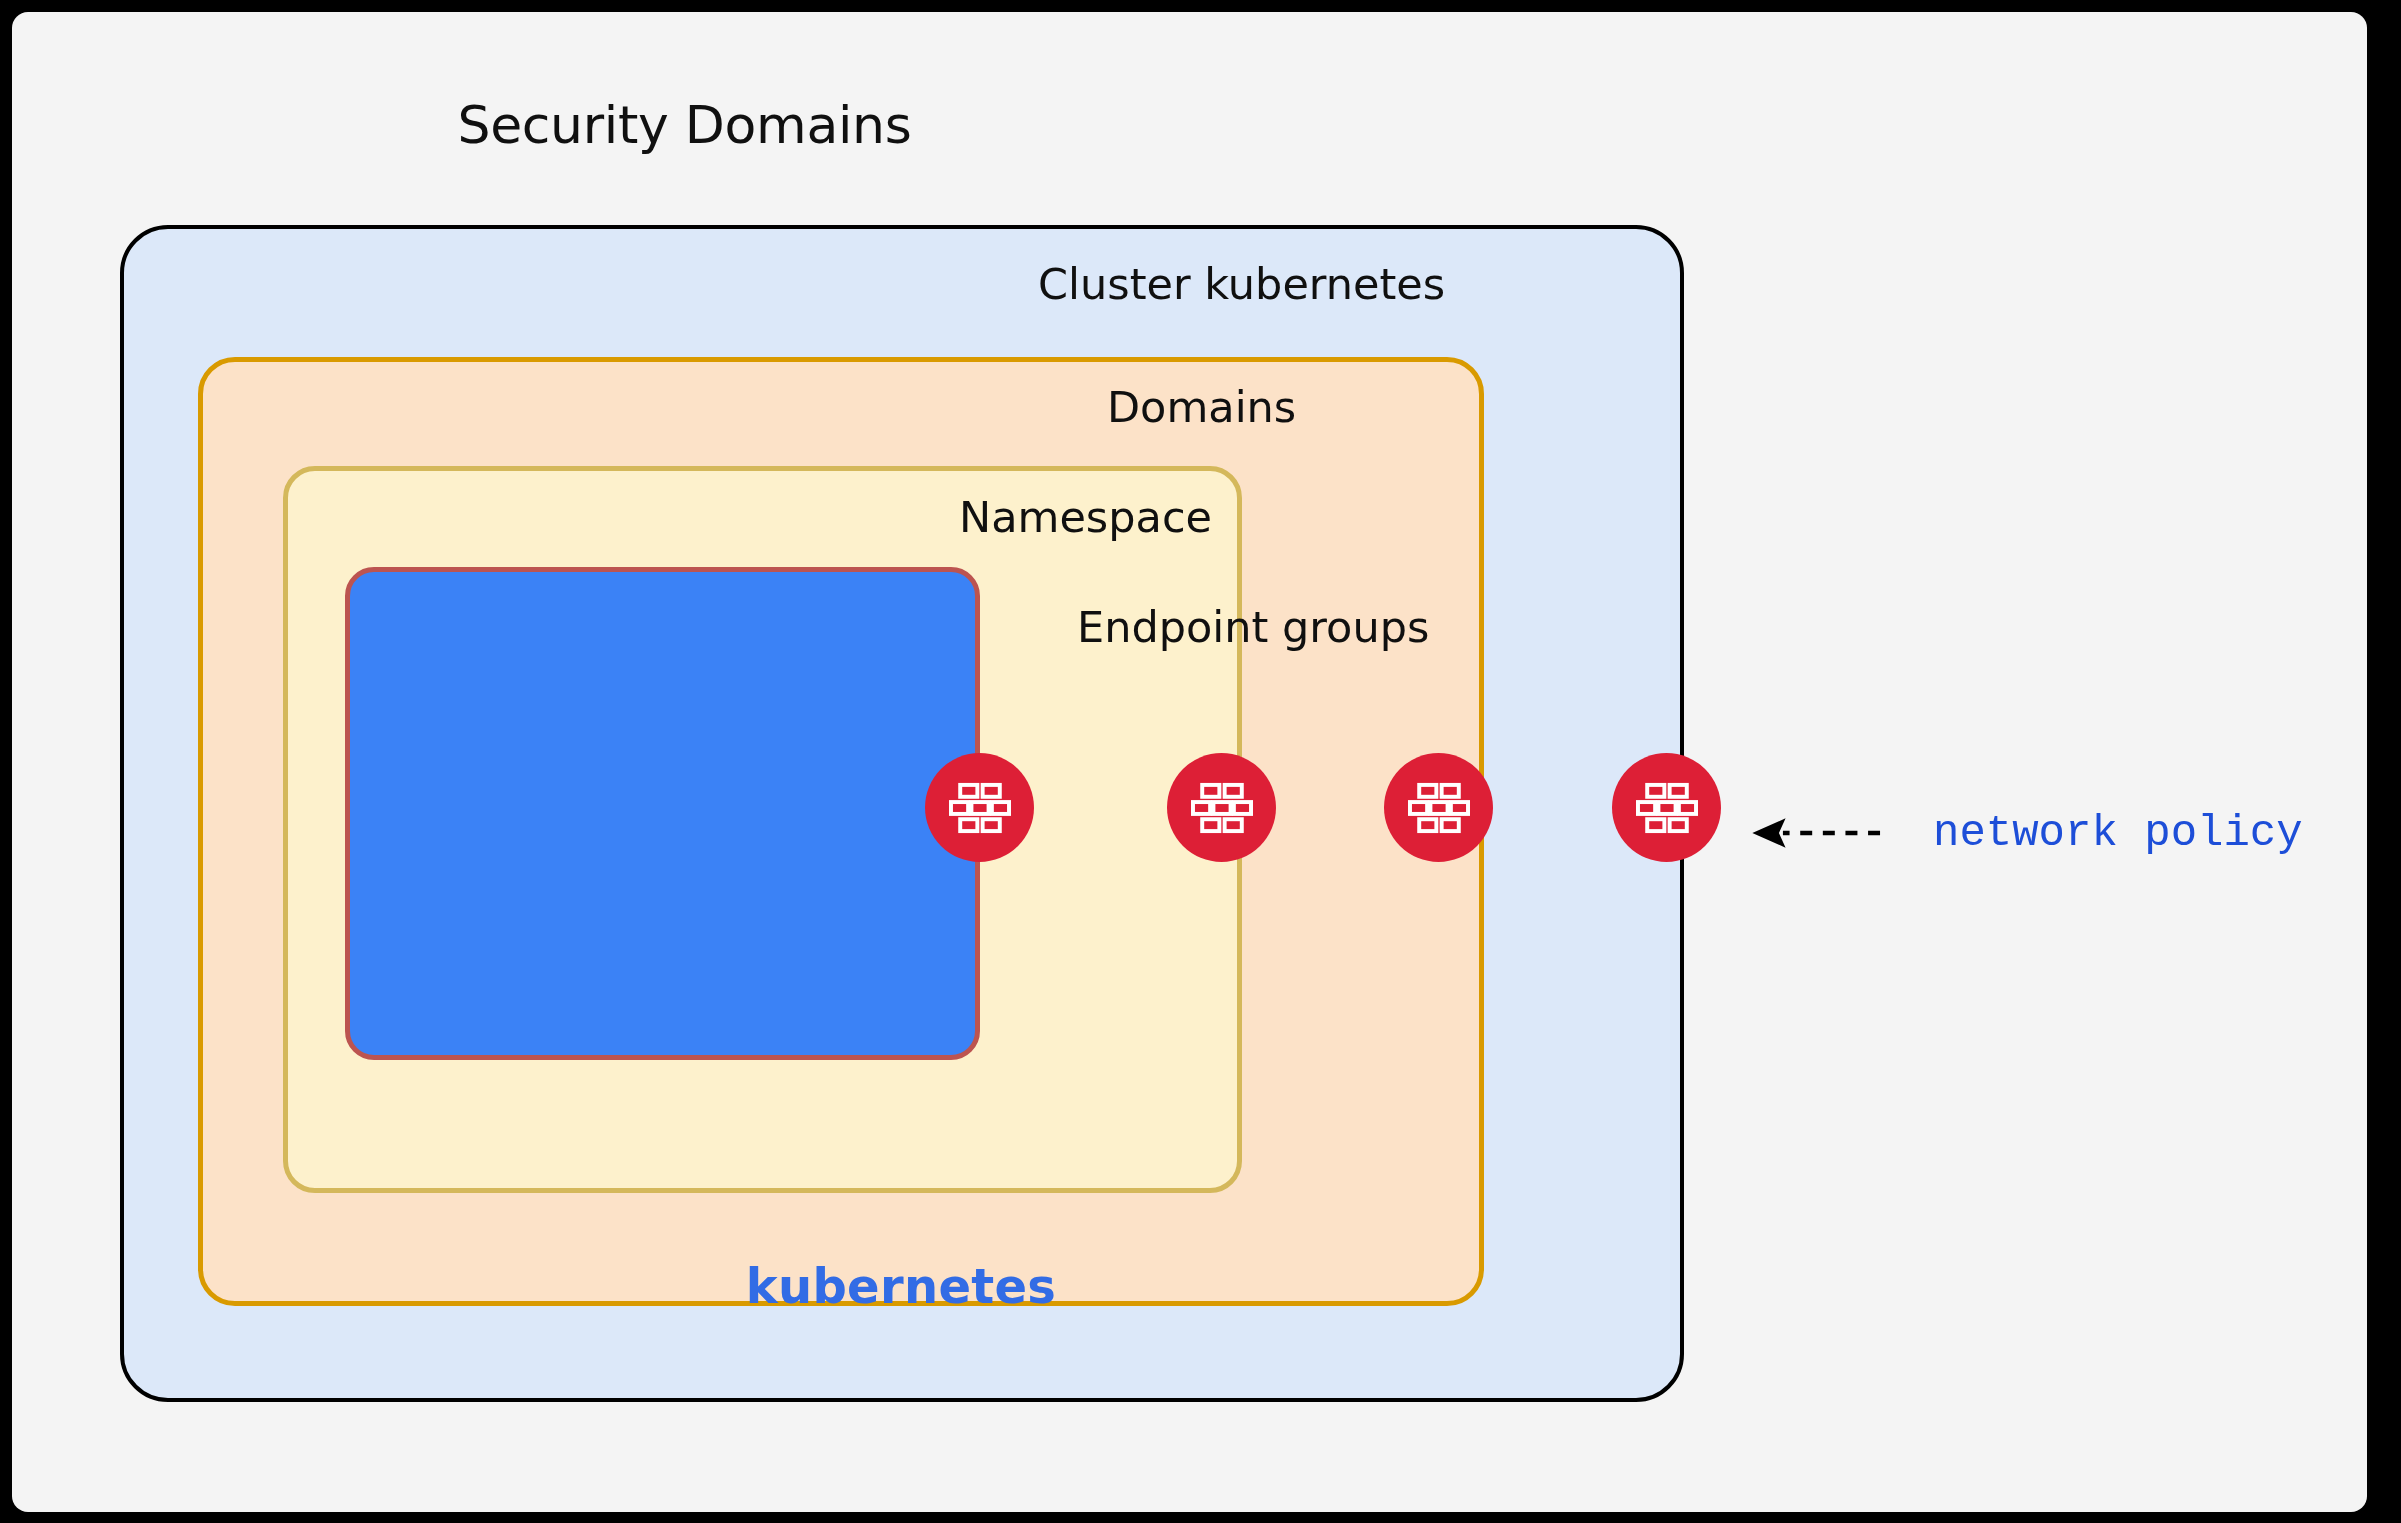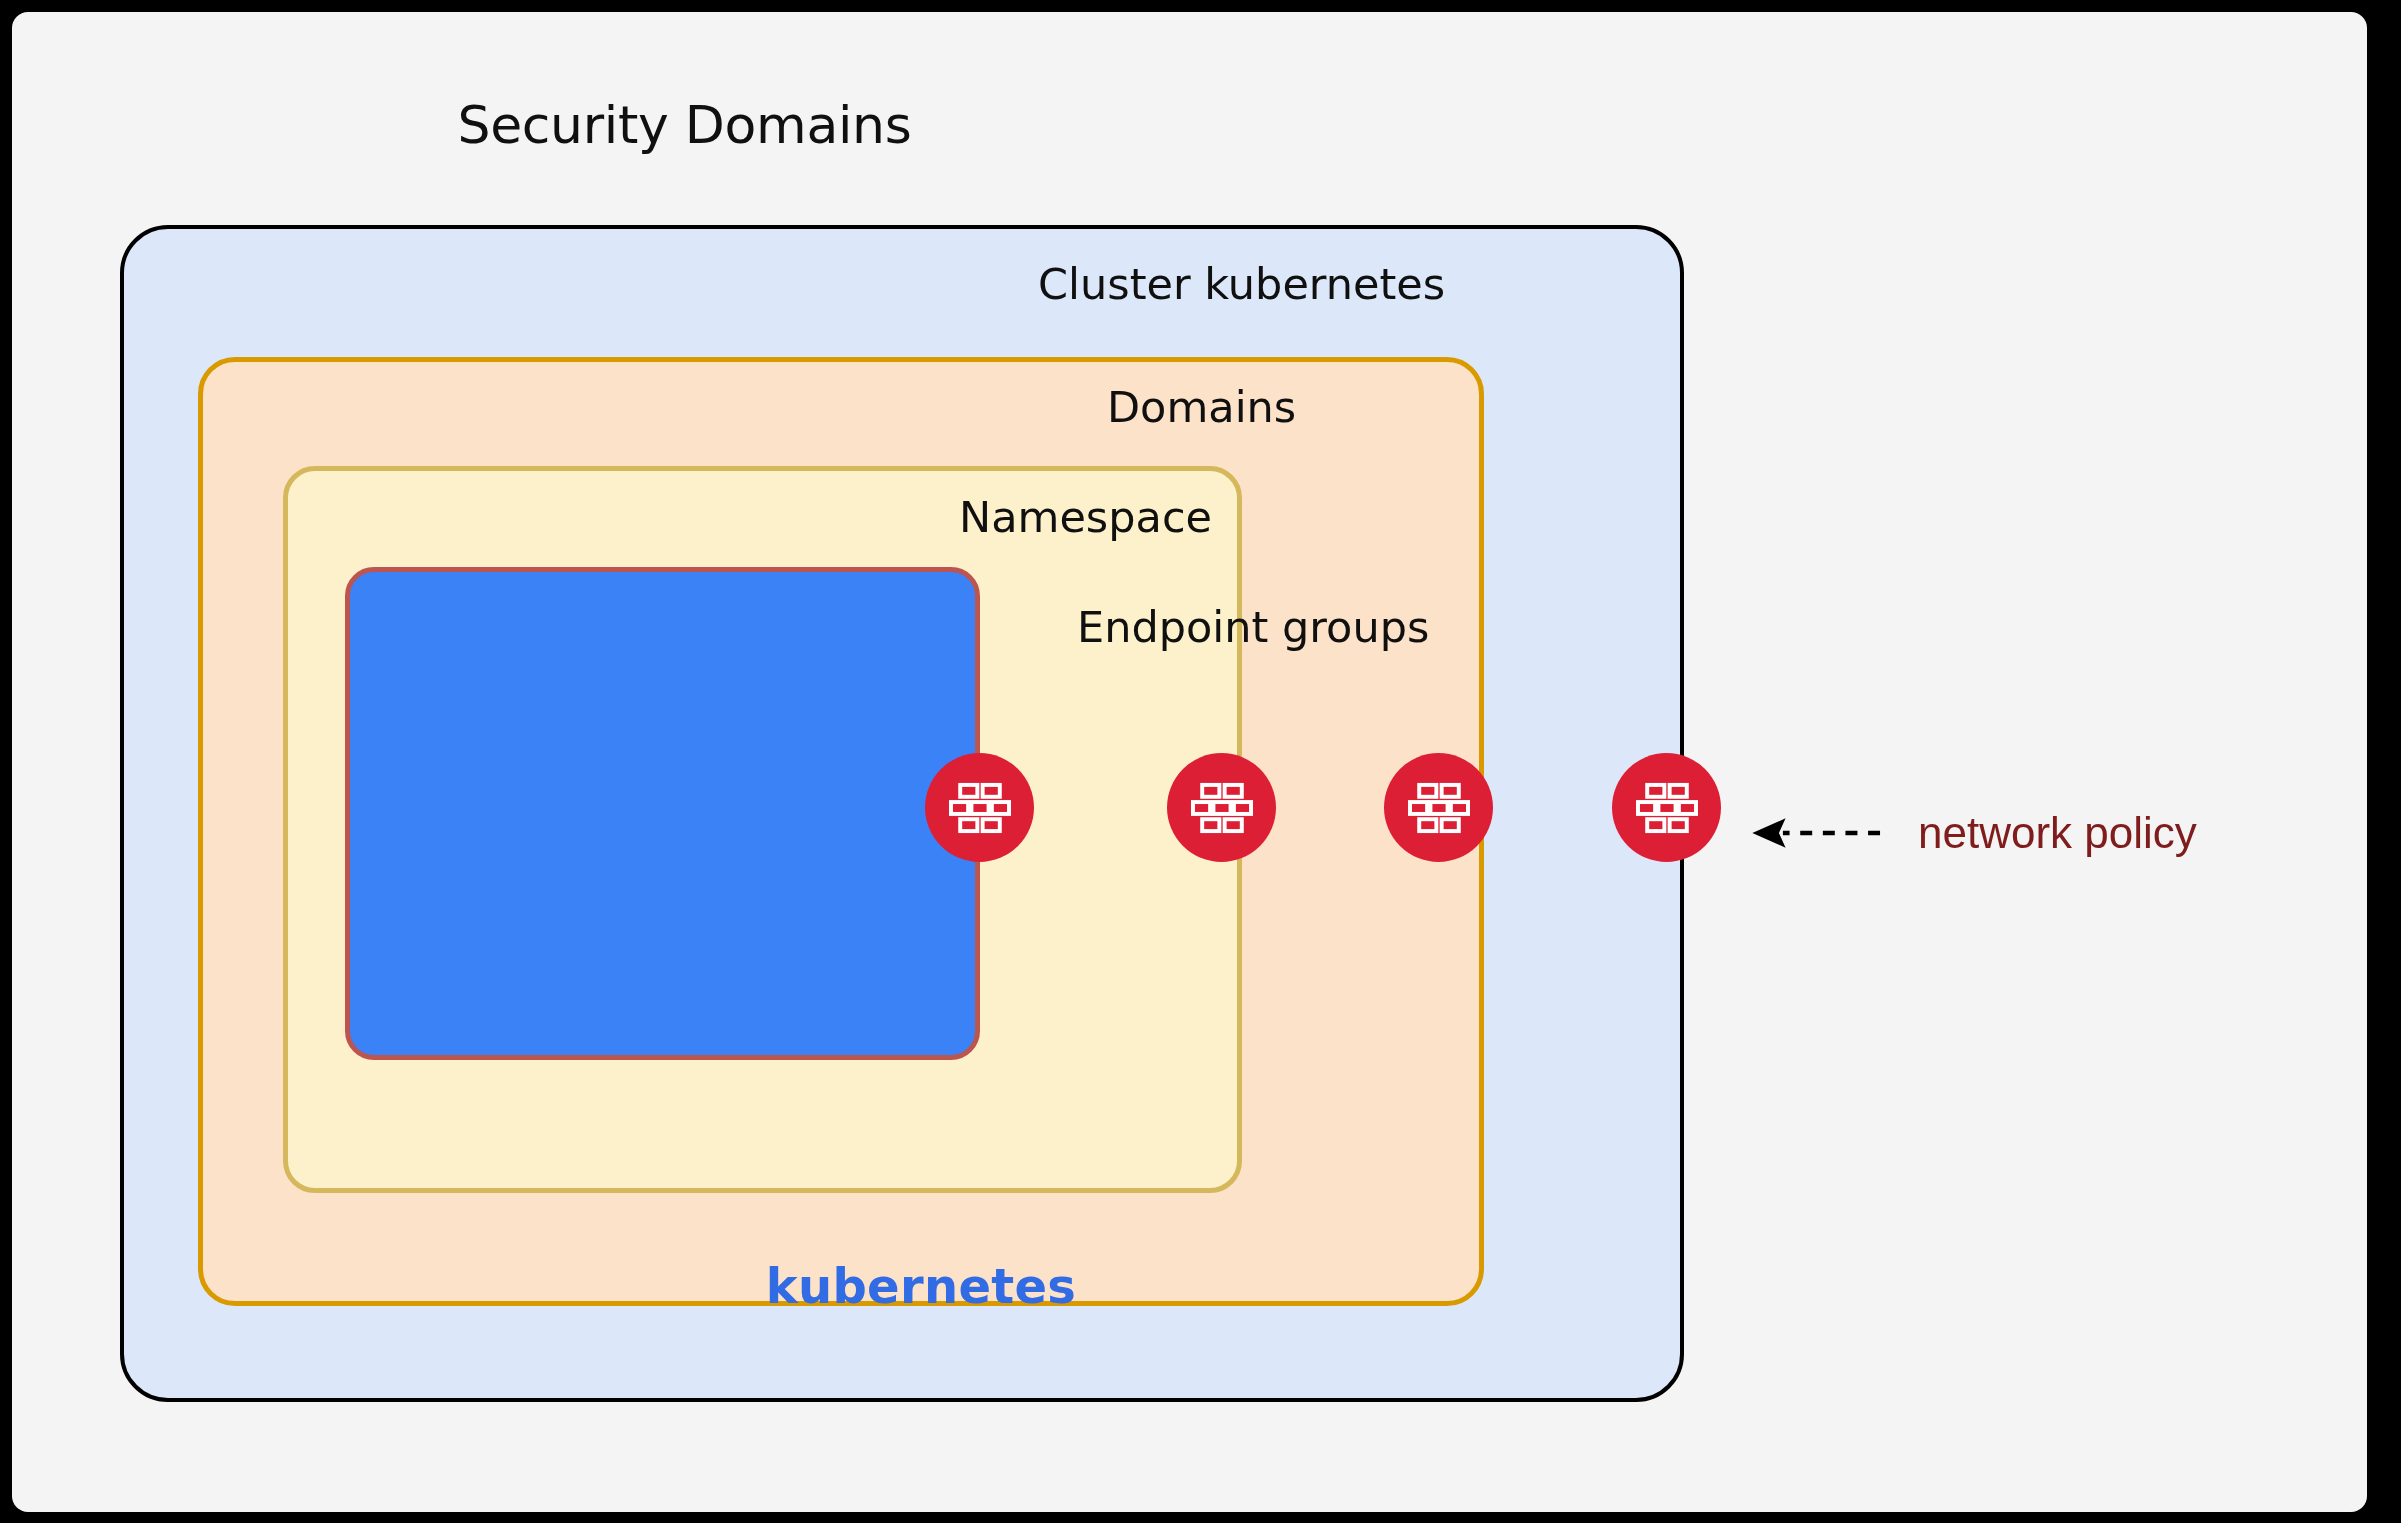--- a/index.html
+++ b/index.html
@@ -127,21 +127,20 @@
   .label-kubernetes {
     position: absolute;
     left: 0;
     top: 1029px;
     width: 1554px;
     text-align: center;
     font-size: 48px;
     font-weight: bold;
     color: #326ce5;
     letter-spacing: 0.3px;
-    padding-left: 20px;
   }
 
   
   .fw {
     position: absolute;
     width: 109px;
     height: 109px;
     border-radius: 50%;
     background: #dd1f36;
     display: flex;
@@ -161,24 +160,24 @@
     align-items: center;
     z-index: 50;
   }
   .policy-annot .arrow-wrap {
     width: 153px;
     height: 40px;
     position: relative;
   }
   .policy-label {
     font-size: 44px;
-    color: #7f1d1d;
+    color: #1d4ed8;
     white-space: nowrap;
-    margin-left: 18px;
-    font-family: Liberation Sans, sans-serif;
+    margin-left: 33px;
+    font-family: Liberation Mono, monospace;
   }
 </style>
 </head>
 <body>
 
 <div id="stage">
 
   <div class="outer-panel">
 
     <div class="label label-security-domains">Security Domains</div>

